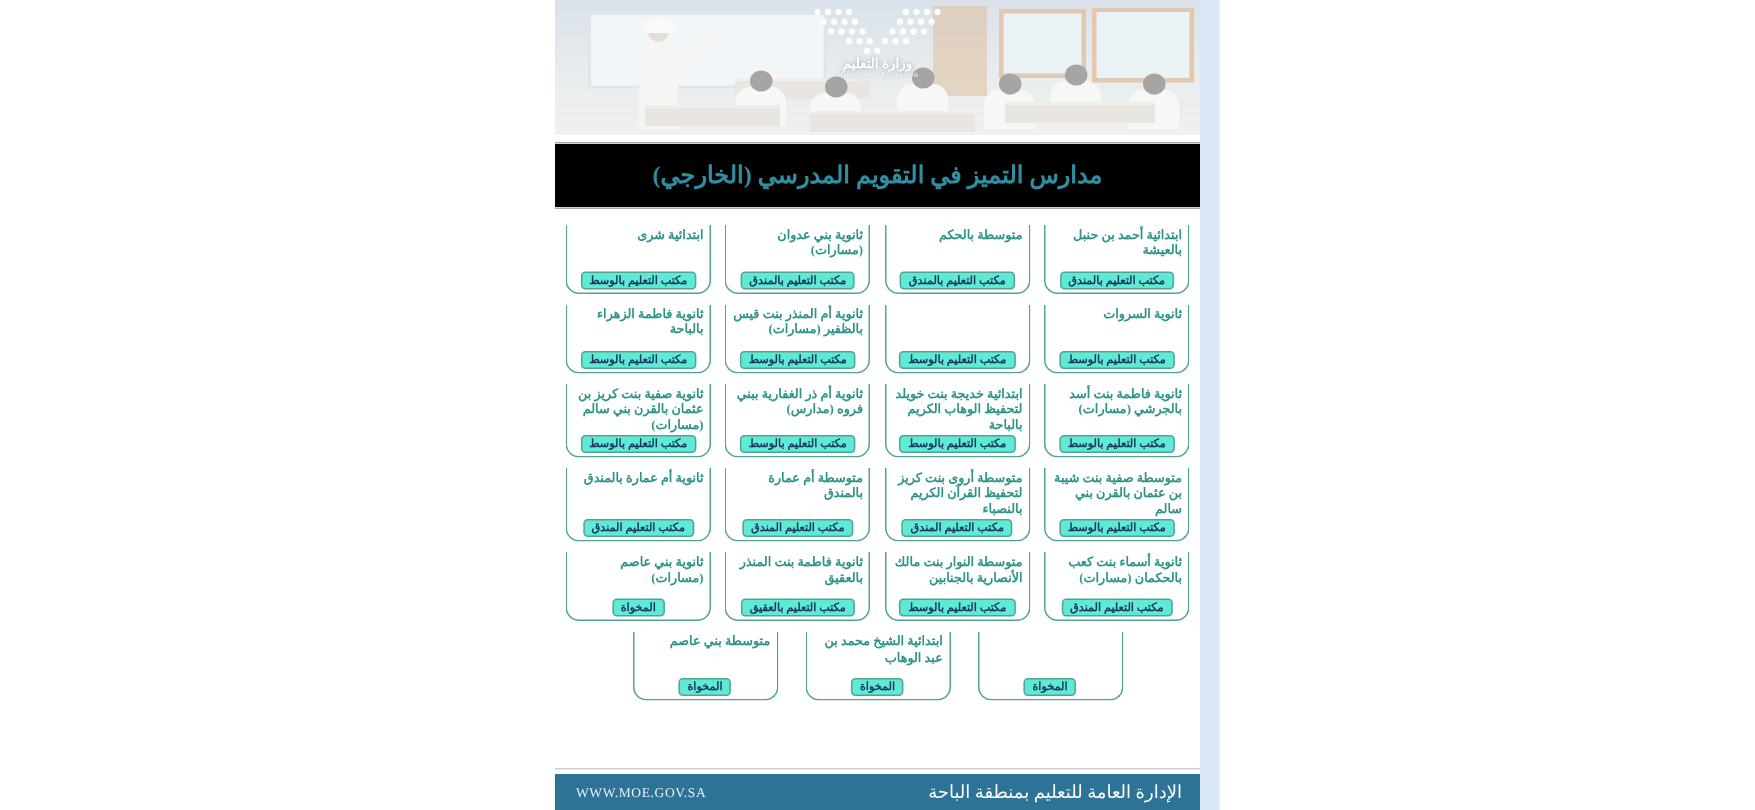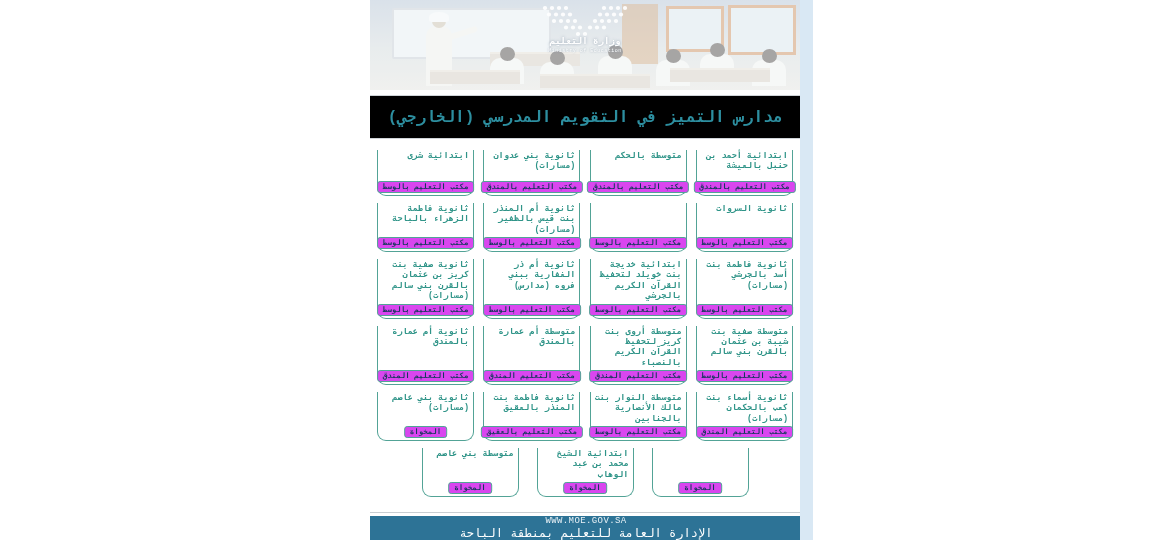--- a/index.html
+++ b/index.html
@@ -1,17 +1,17 @@
 <!DOCTYPE html>
 <html lang="ar"><head>
 <meta charset="utf-8">
 <style>
   html,body{margin:0;padding:0;background:#ffffff;}
   .viewport{position:relative;width:1170px;height:540px;background:#ffffff;overflow:hidden;
-            font-family:Liberation Mono, monospace;}
+            font-family:Liberation Serif, serif;}
   .page{position:absolute;left:370px;top:0;width:430px;height:540px;background:#ffffff;}
   .edge-strip{position:absolute;left:800px;top:0;width:13px;height:540px;background:#d9e8f4;}
 
   
   .photo{position:absolute;left:0;top:0;width:430px;height:90px;overflow:hidden;
          background:linear-gradient(180deg,#b7c4d5 0%,#d8dcdc 55%,#e9e6df 100%);}
   .photo *{position:absolute;}
   .whiteboard{left:22px;top:8px;width:155px;height:47px;background:#eef2f4;border:2px solid #c7ccd2;border-radius:2px;}
   .window{background:#dde8ee;border:3px solid #cf8a52;}
   .win1{left:296px;top:6px;width:52px;height:40px;}
@@ -46,28 +46,28 @@
   .cards-area{position:absolute;left:0;top:150px;width:430px;display:flex;flex-direction:column;gap:7px;
               padding:0 7px;box-sizing:border-box;direction:rtl;}
   .card-row{display:flex;gap:9px;justify-content:space-between;}
   .card-row.centered{justify-content:center;gap:18px;}
   .card{position:relative;width:97px;min-height:46px;flex:0 0 auto;
         border-left:1.5px solid #52a396;border-right:1.5px solid #52a396;border-bottom:1.5px solid #52a396;
         border-radius:0 0 9px 9px;background:#ffffff;box-sizing:border-box;
         padding:1px 4px 16px 4px;}
   .card-name{color:#2f9488;font-size:8.5px;line-height:1.22;text-align:right;font-weight:bold;}
   .card-office{position:absolute;left:50%;bottom:2px;transform:translateX(-50%);
-               background:#d946ef;border:1px solid #52a396;border-radius:3px;
+               background:#5eead4;border:1px solid #52a396;border-radius:3px;
                padding:0px 5px 1px 5px;font-size:7.5px;font-weight:bold;color:#17375d;white-space:nowrap;z-index:2;}
 
   
   .pre-footer-line{position:absolute;left:0;top:512px;width:430px;border-top:1px solid #c9ced2;}
   .footer{position:absolute;left:0;top:516px;width:430px;height:24px;background:#2d7396;
           display:flex;align-items:center;justify-content:space-between;box-sizing:border-box;
-          padding:0 12px 0 14px;flex-direction:column;}
+          padding:0 12px 0 14px;}
   .footer-url{color:#e8f1f6;font-size:9px;letter-spacing:.4px;}
   .footer-dept{color:#ffffff;font-size:12px;direction:rtl;}
 </style>
 </head>
 <body>
 
 <div class="viewport">
   <div class="page">
 
     <div class="photo">
@@ -172,21 +172,21 @@
             <div class="card-name">ثانوية فاطمة الزهراء بالباحة</div>
             <div class="card-office">مكتب التعليم بالوسط</div>
           </div>
         </div>
         <div class="card-row">
           <div class="card">
             <div class="card-name">ثانوية فاطمة بنت أسد بالجرشي (مسارات)</div>
             <div class="card-office">مكتب التعليم بالوسط</div>
           </div>
           <div class="card">
-            <div class="card-name">ابتدائية خديجة بنت خويلد لتحفيظ القرآن الكريم بالجرشي</div>
+            <div class="card-name">ابتدائية خديجة بنت خويلد لتحفيظ الوهاب الكريم بالباحة</div>
             <div class="card-office">مكتب التعليم بالوسط</div>
           </div>
           <div class="card">
             <div class="card-name">ثانوية أم ذر الغفارية ببني فروه (مدارس)</div>
             <div class="card-office">مكتب التعليم بالوسط</div>
           </div>
           <div class="card">
             <div class="card-name">ثانوية صفية بنت كريز بن عثمان بالقرن بني سالم (مسارات)</div>
             <div class="card-office">مكتب التعليم بالوسط</div>
           </div>

